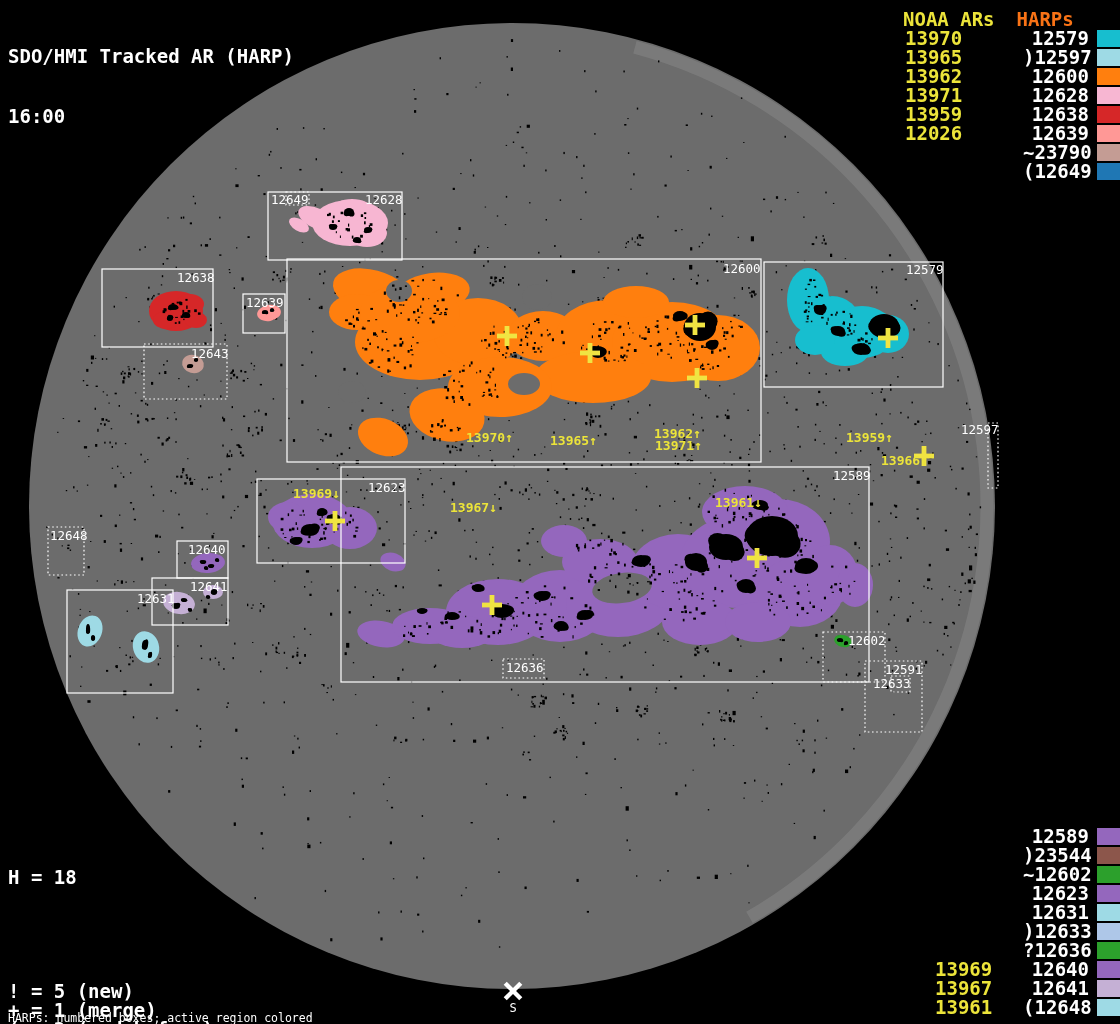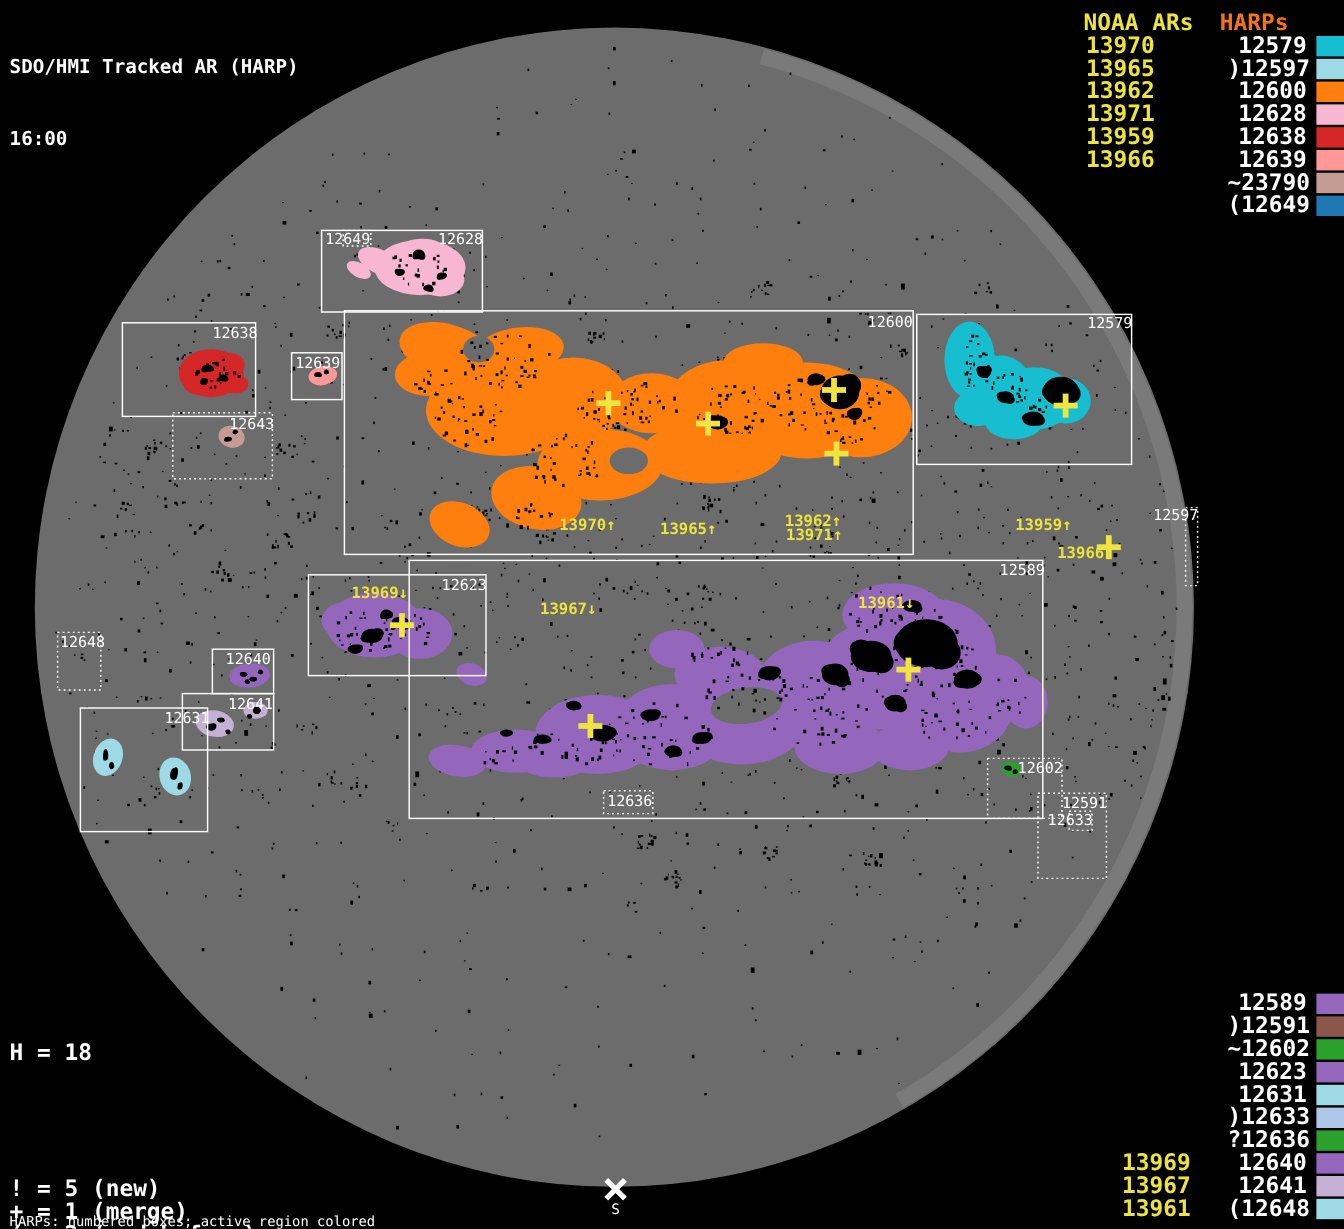--- a/index.html
+++ b/index.html
@@ -1,20 +1,20 @@
 <!DOCTYPE html>
 <html><head>
 <meta charset="utf-8">
 <style>
   *{box-sizing:border-box;margin:0;padding:0}
   html,body{width:1120px;height:1024px;background:#000;overflow:hidden}
   body{font-family:"DejaVu Sans Mono",monospace}
   #stage{position:relative;width:1120px;height:1024px;background:#000}
   #disk-svg{position:absolute;left:0;top:0}
-  #title{position:absolute;left:8px;top:6px;color:#fff;font-size:16px;font-weight:700;line-height:20px;white-space:pre}
+  #title{position:absolute;left:8px;top:6px;color:#fff;font-size:19px;font-weight:700;line-height:20px;white-space:pre}
   #legend-tr{position:absolute;right:0;top:10px;width:218px;font-size:19px;font-weight:700;line-height:19px}
   #legend-br{position:absolute;right:0;bottom:7px;width:218px;font-size:19px;font-weight:700;line-height:19px}
   .hdr{display:flex;height:19px;align-items:center}
   .hdr .nh{color:var(--yel);padding-left:1px}
   .hdr .hh{color:#f97316;margin-left:22px}
   .lrow{display:flex;height:19px;align-items:center}
   .lrow .noaa{width:121px;padding-left:3px;color:var(--yel);white-space:pre}
   .lrow.b .noaa{padding-left:33px}
   .lrow .harp{width:66px;text-align:right;color:#fff;white-space:pre}
   .lrow .swatch{width:23px;height:17px;margin-left:8px;flex:none}
@@ -2956,21 +2956,21 @@
           <span class="noaa">13971</span>
           <span class="harp">12628</span>
           <span class="swatch" style="background: rgb(247, 182, 210);"></span>
         </div>
         <div class="lrow">
           <span class="noaa">13959</span>
           <span class="harp">12638</span>
           <span class="swatch" style="background: rgb(214, 39, 40);"></span>
         </div>
         <div class="lrow">
-          <span class="noaa">13966</span>
+          <span class="noaa">12026</span>
           <span class="harp">12639</span>
           <span class="swatch" style="background: rgb(255, 152, 150);"></span>
         </div>
         <div class="lrow">
           <span class="noaa"></span>
           <span class="harp">~23790</span>
           <span class="swatch" style="background: rgb(196, 156, 148);"></span>
         </div>
         <div class="lrow">
           <span class="noaa"></span>
@@ -2982,21 +2982,21 @@
 
   <div id="legend-br">
     <div id="br-rows">
         <div class="lrow b">
           <span class="noaa"></span>
           <span class="harp">12589</span>
           <span class="swatch" style="background: rgb(148, 103, 189);"></span>
         </div>
         <div class="lrow b">
           <span class="noaa"></span>
-          <span class="harp">)12591</span>
+          <span class="harp">)23544</span>
           <span class="swatch" style="background: rgb(140, 86, 75);"></span>
         </div>
         <div class="lrow b">
           <span class="noaa"></span>
           <span class="harp">~12602</span>
           <span class="swatch" style="background: rgb(44, 160, 44);"></span>
         </div>
         <div class="lrow b">
           <span class="noaa"></span>
           <span class="harp">12623</span>

